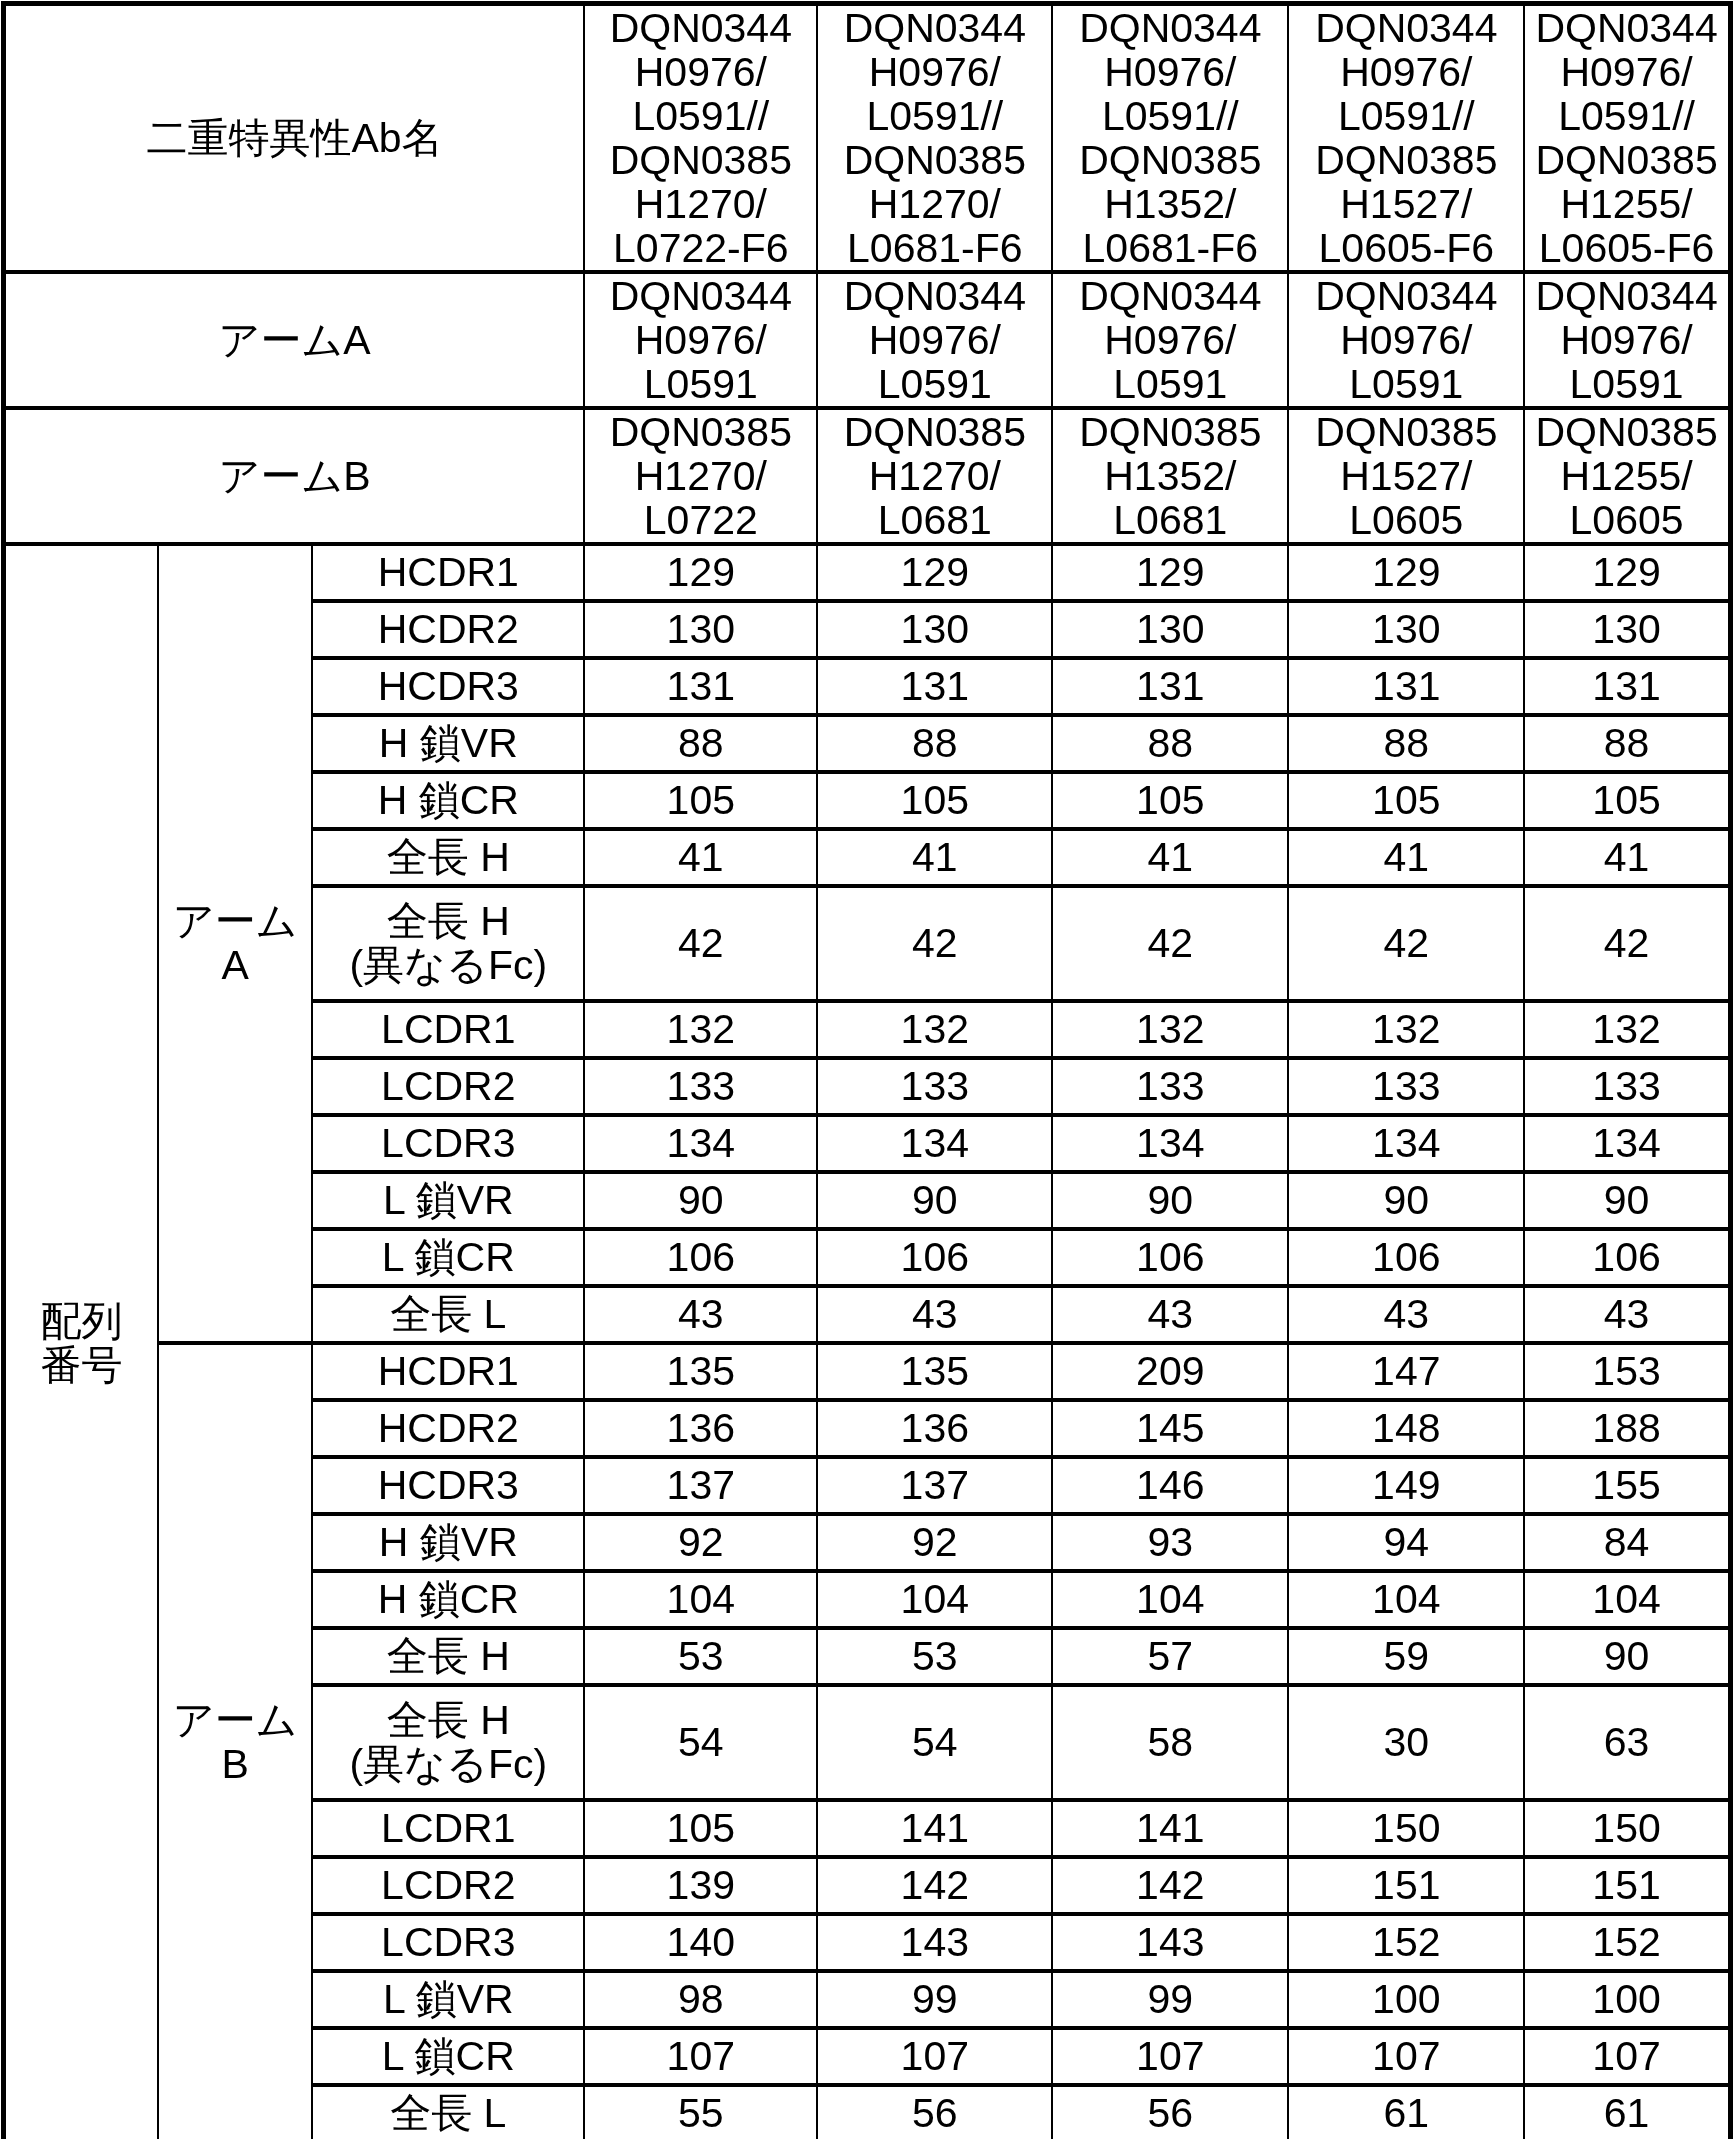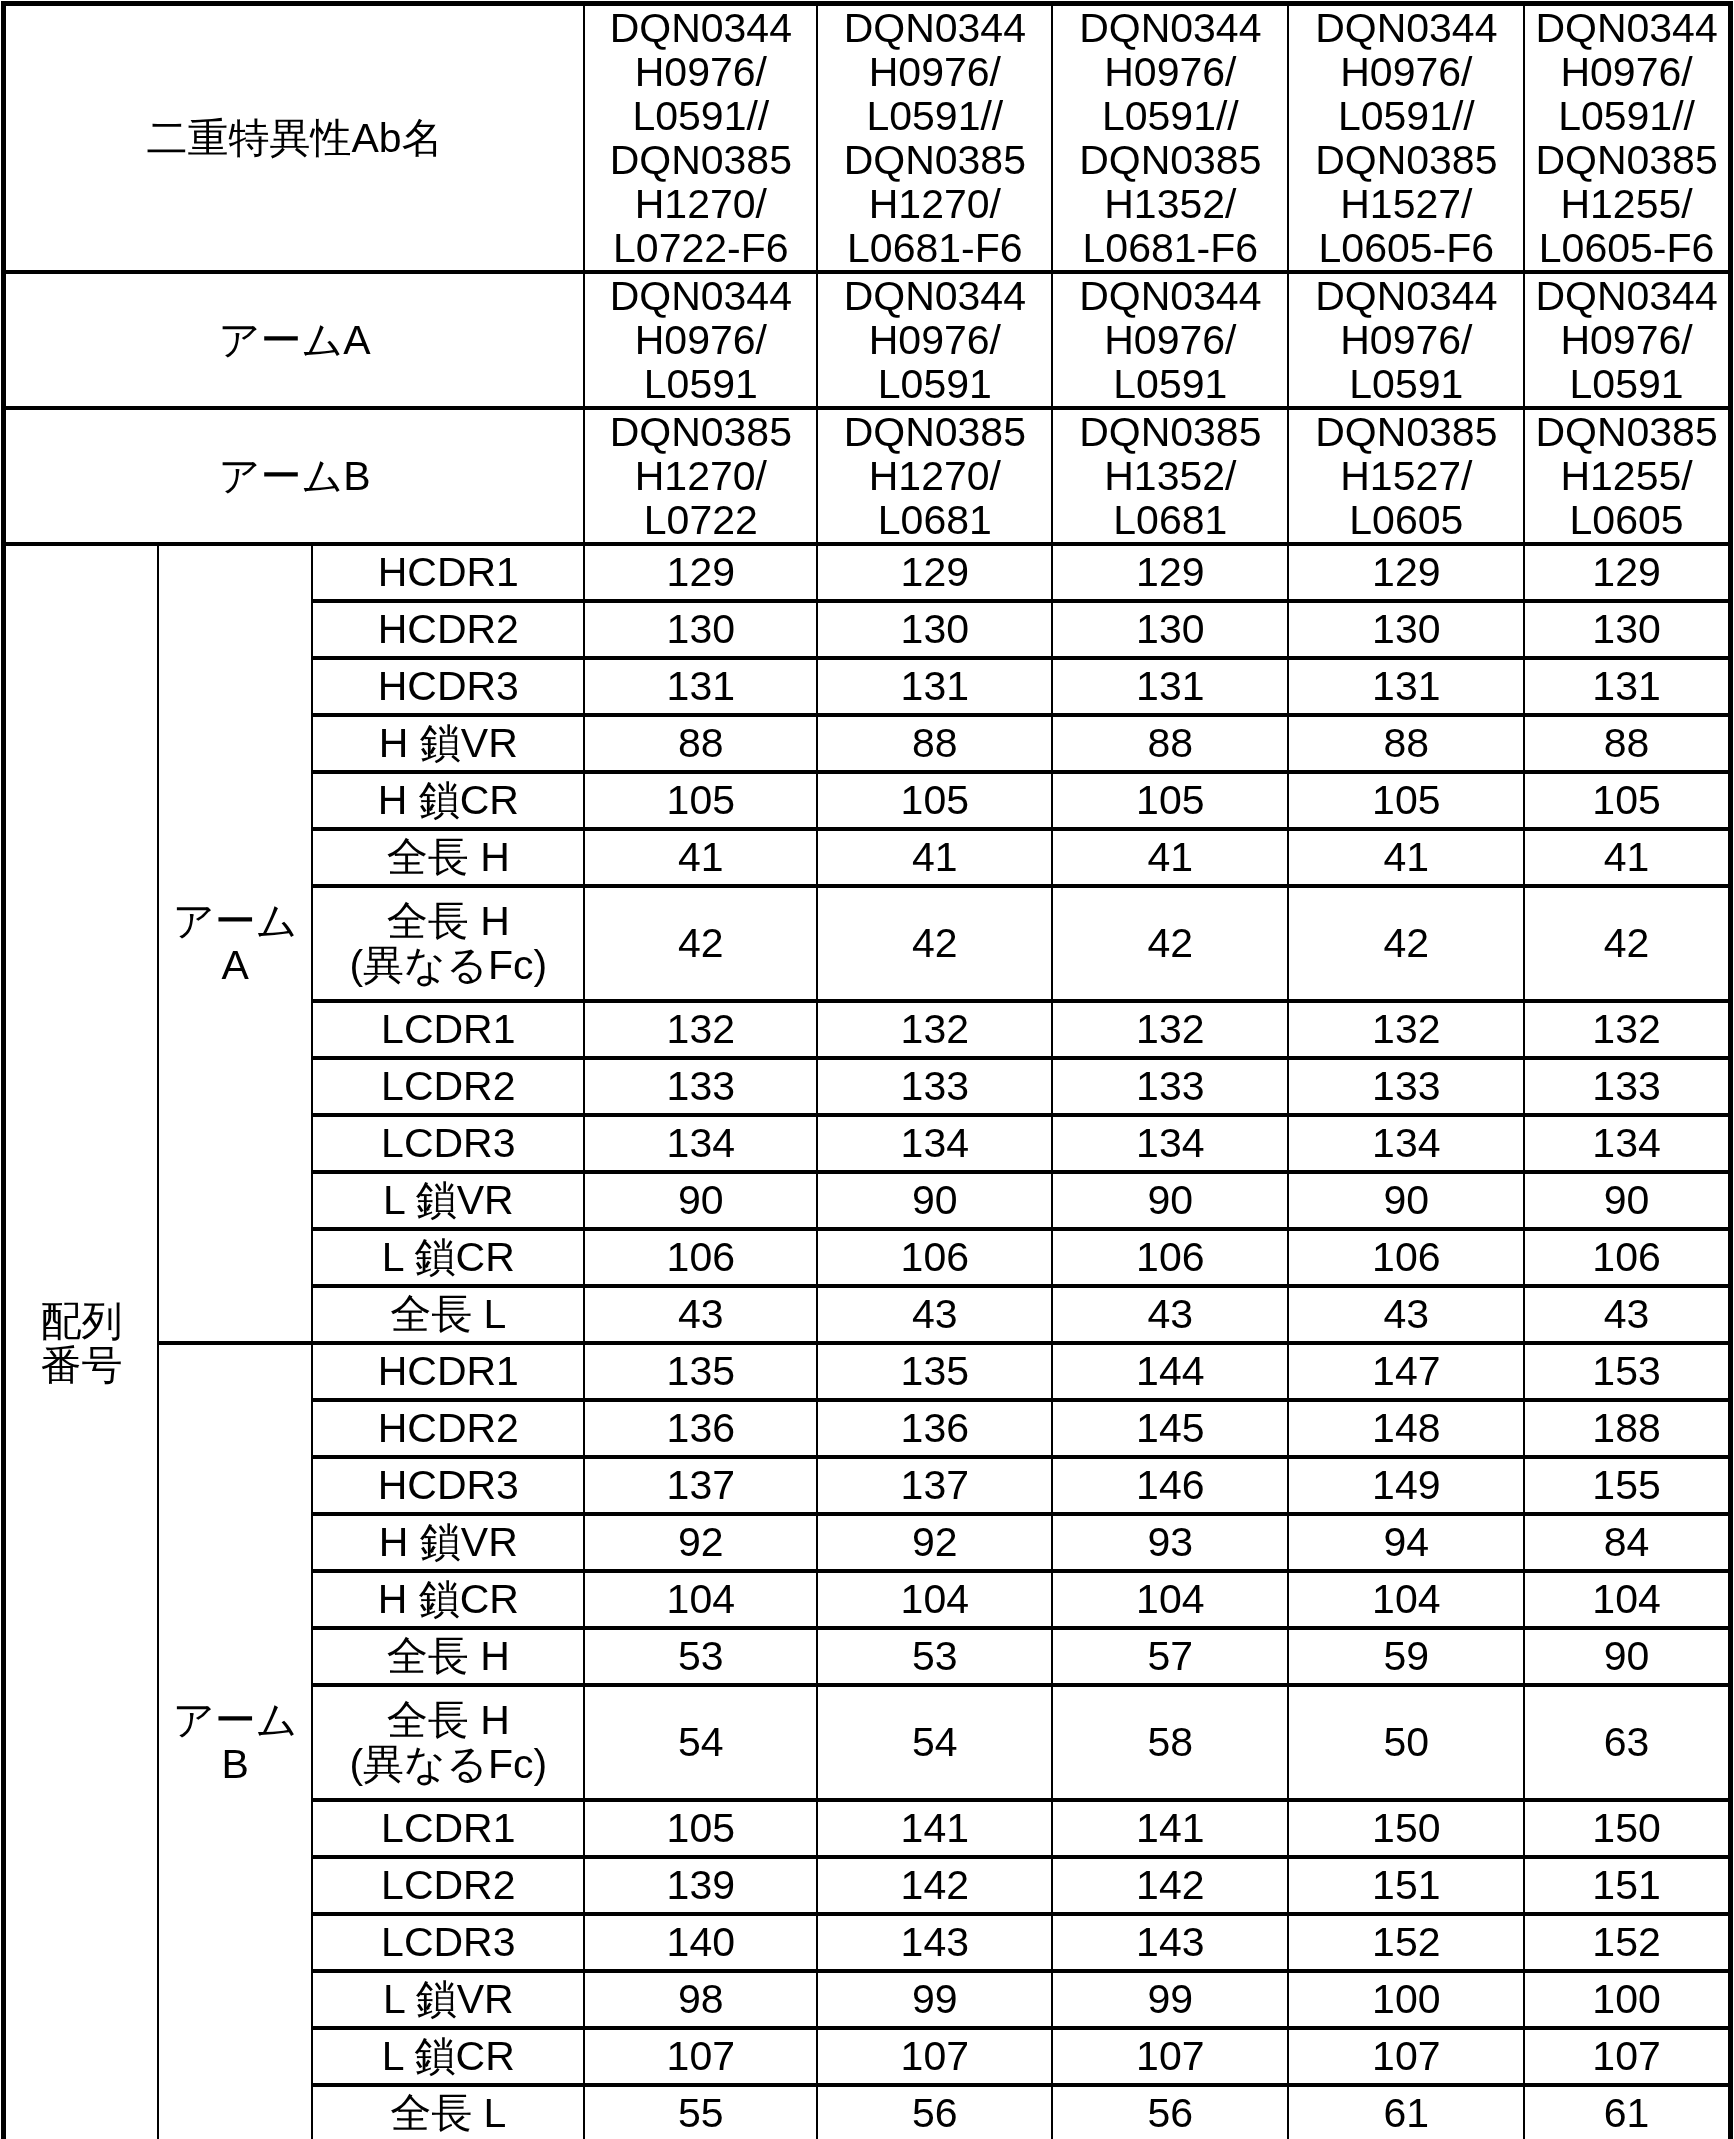--- a/index.html
+++ b/index.html
@@ -243,21 +243,21 @@
           <td>43</td>
           <td>43</td>
           <td>43</td>
         </tr>
         <tr>
           <td rowspan="13">アーム
 B</td>
           <td>HCDR1</td>
           <td>135</td>
           <td>135</td>
-          <td>144</td>
+          <td>209</td>
           <td>147</td>
           <td>153</td>
         </tr>
         <tr>
           <td>HCDR2</td>
           <td>136</td>
           <td>136</td>
           <td>145</td>
           <td>148</td>
           <td>188</td>
@@ -293,21 +293,21 @@
           <td>57</td>
           <td>59</td>
           <td>90</td>
         </tr>
         <tr class="tall">
           <td>全長 H
 (異なるFc)</td>
           <td>54</td>
           <td>54</td>
           <td>58</td>
-          <td>50</td>
+          <td>30</td>
           <td>63</td>
         </tr>
         <tr>
           <td>LCDR1</td>
           <td>105</td>
           <td>141</td>
           <td>141</td>
           <td>150</td>
           <td>150</td>
         </tr>

